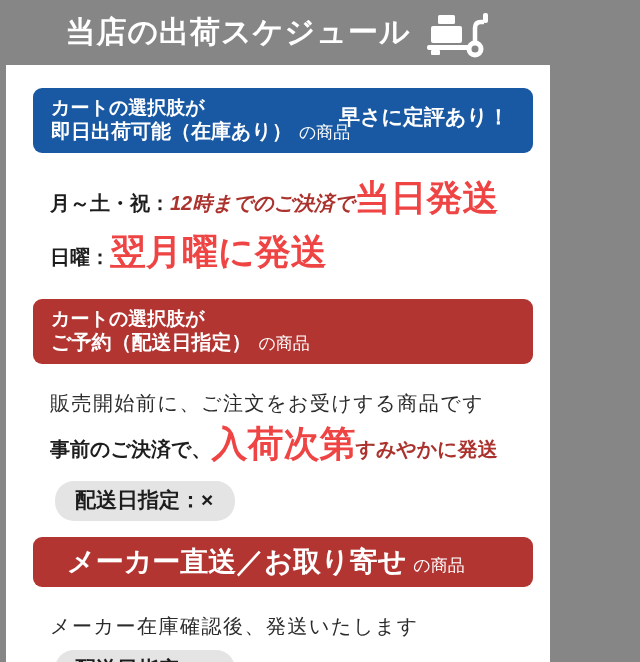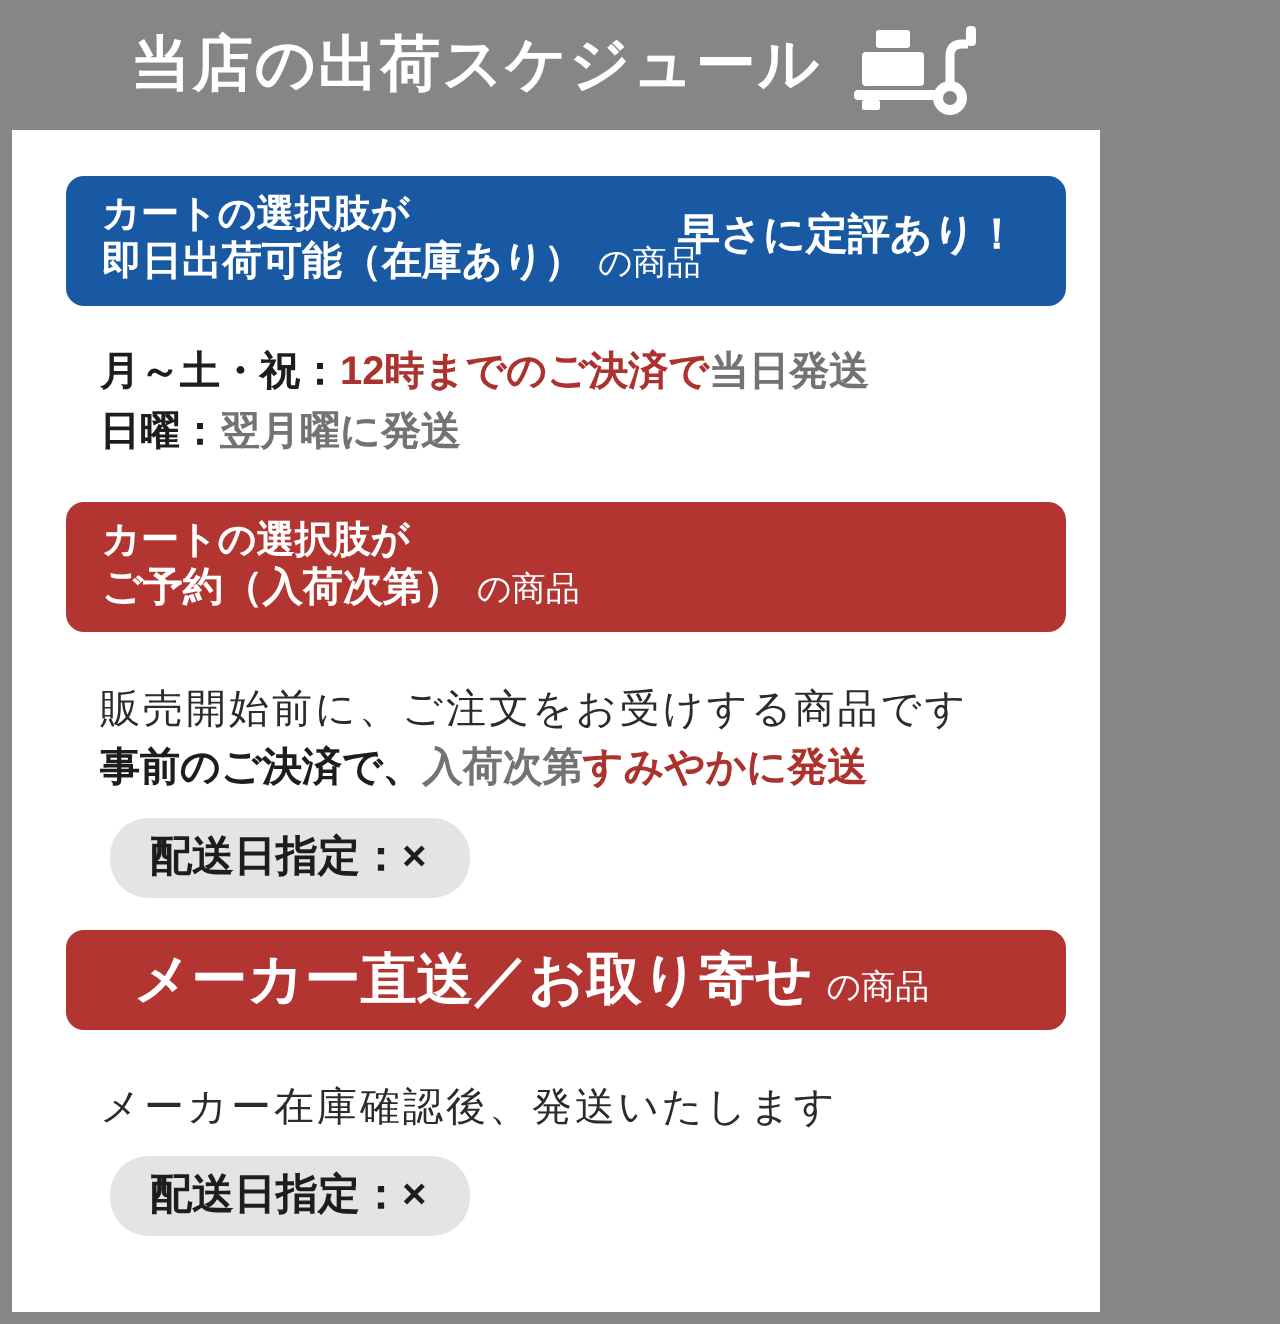--- a/index.html
+++ b/index.html
@@ -41,22 +41,22 @@
   .banner .suffix{font-size:17px;font-weight:normal;margin-left:7px;}
   .badge{
     position:absolute;right:24px;bottom:22px;
     font-size:21px;font-weight:bold;color:#ffffff;white-space:nowrap;
   }
   .banner.single{margin-top:16px;padding:9px 34px;}
   .banner.single .main{font-size:28px;}
   .textblock{margin:18px 0 0 17px;}
   .textblock.tight{margin-top:25px;}
   .row{font-size:20px;font-weight:bold;color:#1d1d1d;line-height:1.5;white-space:nowrap;}
-  .row .red-mid{color:#ab322d;}
-  .row .red-big{color:#737373;font-size:20px;}
+  .row .red-mid{color:#ab322d;font-style:italic;}
+  .row .red-big{color:#ef4444;font-size:36px;}
   .row .red-tail{color:#ab322d;font-size:20px;}
   .desc{font-size:20px;font-weight:normal;color:#2b2b2b;letter-spacing:1.5px;line-height:1.4;white-space:nowrap;}
   .pill{
     display:inline-block;
     margin:10px 0 0 5px;
     background:#e4e4e4;
     border-radius:19px;
     padding:5px 22px 7px 20px;
     font-size:21px;font-weight:bold;color:#1d1d1d;
     white-space:nowrap;
@@ -98,21 +98,21 @@
         <span>月～土・祝：</span><span class="red-mid">12時までのご決済で</span><span class="red-big">当日発送</span>
       </div>
       <div class="row">
         <span>日曜：</span><span class="red-big">翌月曜に発送</span>
       </div>
     </div>
 
     <div class="banner red gap-lg">
       <div class="pre">カートの選択肢が</div>
       <div class="main-row">
-        <span class="main">ご予約（入荷次第）</span><span class="suffix">の商品</span>
+        <span class="main">ご予約（配送日指定）</span><span class="suffix">の商品</span>
       </div>
     </div>
 
     <div class="textblock tight">
       <div class="desc">販売開始前に、ご注文をお受けする商品です</div>
       <div class="row">
         <span>事前のご決済で、</span><span class="red-big">入荷次第</span><span class="red-tail">すみやかに発送</span>
       </div>
       <div class="pill">配送日指定：×</div>
     </div>

